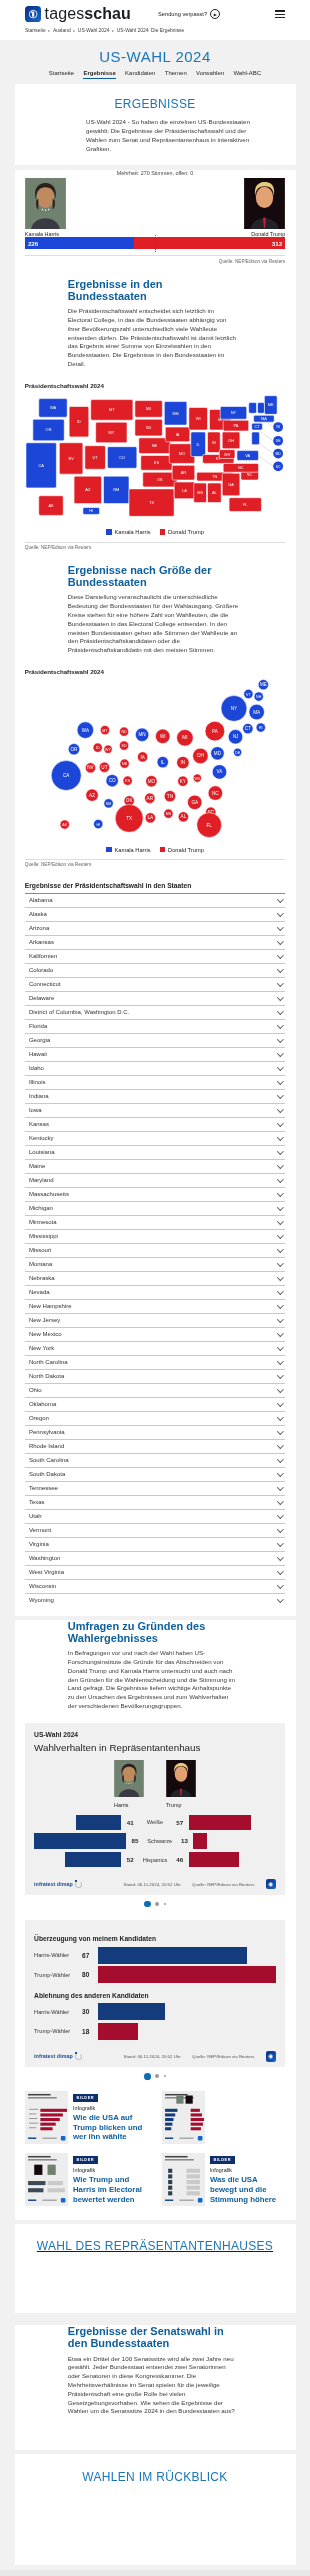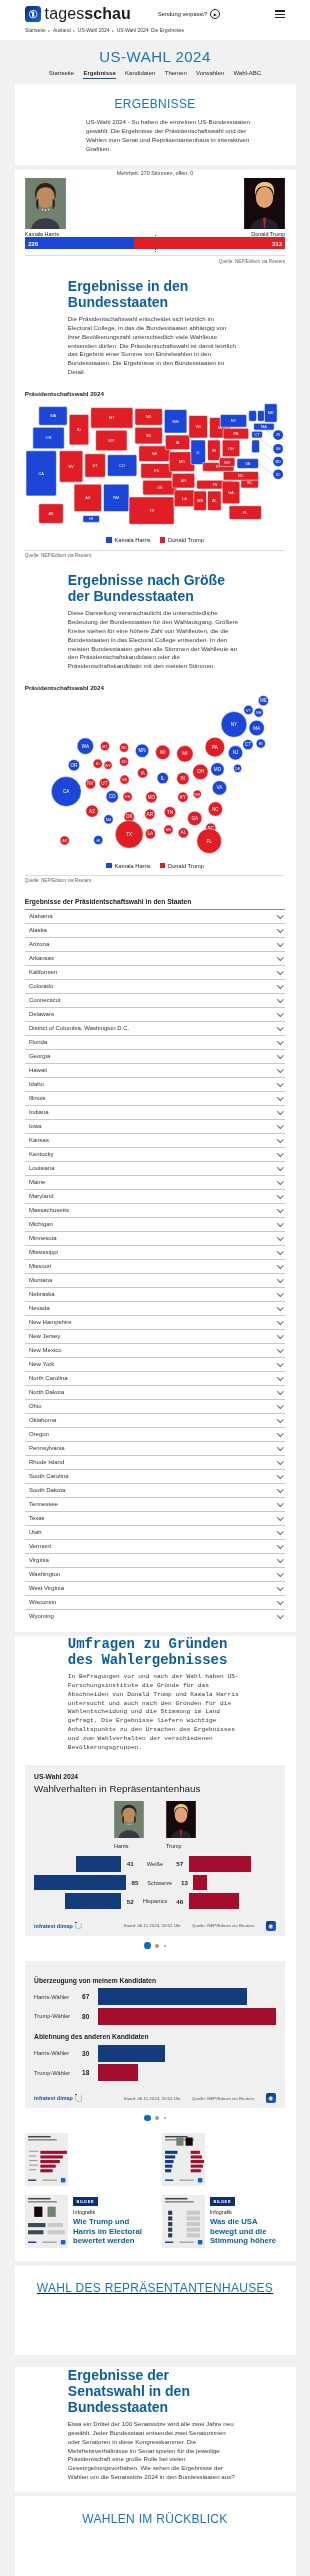--- a/index.html
+++ b/index.html
@@ -23,21 +23,21 @@
   .tabs{display:flex;justify-content:center;gap:9.3px;font-size:6px;color:#23272b;padding-bottom:5.2px;}
   .tab{padding-bottom:1.6px;cursor:pointer;}
   .tab.active{font-weight:700;border-bottom:1px solid #0b5a97;}
   
   .card{background:#fff;margin:0 14.5px 4.1px;padding:0 10.3px;}
   .sec-title{text-align:center;font-size:12px;font-weight:400;letter-spacing:0.3px;color:#1a76b8;margin:0;padding:13.4px 0 4.1px;}
   .lede{width:171px;margin:3.1px auto 0;padding-left:33px;font-size:6.2px;line-height:8.8px;color:#3a3a3a;}
   .card1{padding-bottom:11.4px;}
   
   .art{margin:13.4px 0 0 43px;width:171px;}
-  .art h3{margin:0 0 5.2px;font-size:14px;font-weight:700;color:#0d5e9c;}
+  .art h3{margin:0 0 5.2px;font-size:11px;font-weight:700;color:#0d5e9c;}
   .art p{margin:0;font-size:6.2px;line-height:8.8px;color:#3a3a3a;}
   .gfx-label{font-size:6.2px;font-weight:700;color:#1d1d1f;margin:13.4px 0 3.1px;}
   
   .mehrheit{text-align:center;font-size:5.4px;color:#444;margin-top:5.2px;}
   .cand-row{position:relative;height:58px;margin-top:2.1px;}
   .cand{position:absolute;top:0;width:41px;}
   .cand img,.cand svg{display:block}
   .cand.left{left:0}.cand.right{right:0}
   .cand-name{font-size:5.4px;color:#222;margin-top:2.1px;}
   .cand.right .cand-name{text-align:right;}
@@ -831,21 +831,21 @@
           <i class="chev"></i>
         </div>
         <div class="acc-row">
           <span>Wyoming</span>
           <i class="chev"></i>
         </div>
       </div>
   </div>
 
   <div class="card" style="padding-bottom:2.1px;">
-    <div class="art" style="margin-top:3px;font-family:Liberation Mono, monospace;">
+    <div class="art" style="margin-top:3px;">
       <h3>Umfragen zu Gründen des Wahlergebnisses</h3>
       <p>In Befragungen vor und nach der Wahl haben US-Forschungsinstitute die Gründe für das Abschneiden von Donald Trump und Kamala Harris untersucht und auch nach den Gründen für die Wahlentscheidung und die Stimmung im Land gefragt. Die Ergebnisse liefern wichtige Anhaltspunkte zu den Ursachen des Ergebnisses und zum Wahlverhalten der verschiedenen Bevölkerungsgruppen.</p>
     </div>
 
     <div class="panel">
       <div class="kicker">US-Wahl 2024</div>
       <div class="ptitle">Wahlverhalten in Repräsentantenhaus</div>
       <div class="pphotos">
         <div class="pph"><span id="ph-harris-sm"><svg width="30" height="37" viewBox="0 0 80 100">
   <rect width="80" height="100" fill="#71816f"></rect>
@@ -981,20 +981,21 @@
               <rect x="8" y="34" width="18" height="2" fill="#999"></rect>
               <rect x="8" y="43" width="14" height="2" fill="#999"></rect>
               <rect x="8" y="52" width="16" height="2" fill="#999"></rect>
               <rect x="8" y="61" width="18" height="2" fill="#999"></rect>
               <rect x="8" y="70" width="14" height="2" fill="#999"></rect>
               <rect x="6" y="90" width="16" height="3" fill="#1b4c8e"></rect>
               <rect x="34" y="90" width="28" height="3" fill="#aaa"></rect>
               <rect x="70" y="87" width="9" height="9" rx="2" fill="#1566c9"></rect>
             </svg>
           </div>
+          <div class="t-txt"><span class="badge">BILDER</span><div class="t-kicker">Infografik</div><div class="t-title">Wie die USA auf Trump blicken und wer ihn wählte</div></div>
         </div>
         <div class="teaser">
           <div class="thumb" title="US-Wahl 2024 Profilvergleich">
             <svg width="43" height="53" viewBox="0 0 84 102">
               <rect width="84" height="102" fill="#ededed"></rect>
               <rect x="6" y="5" width="44" height="3" fill="#444"></rect>
               <rect x="6" y="11" width="56" height="3" fill="#888"></rect>
               <rect x="28" y="8" width="14" height="16" fill="#71816f"></rect>
               <rect x="46" y="8" width="14" height="16" fill="#14090c"></rect>
               <rect x="6" y="34" width="24.200000000000003" height="6" fill="#143c7c"></rect>

